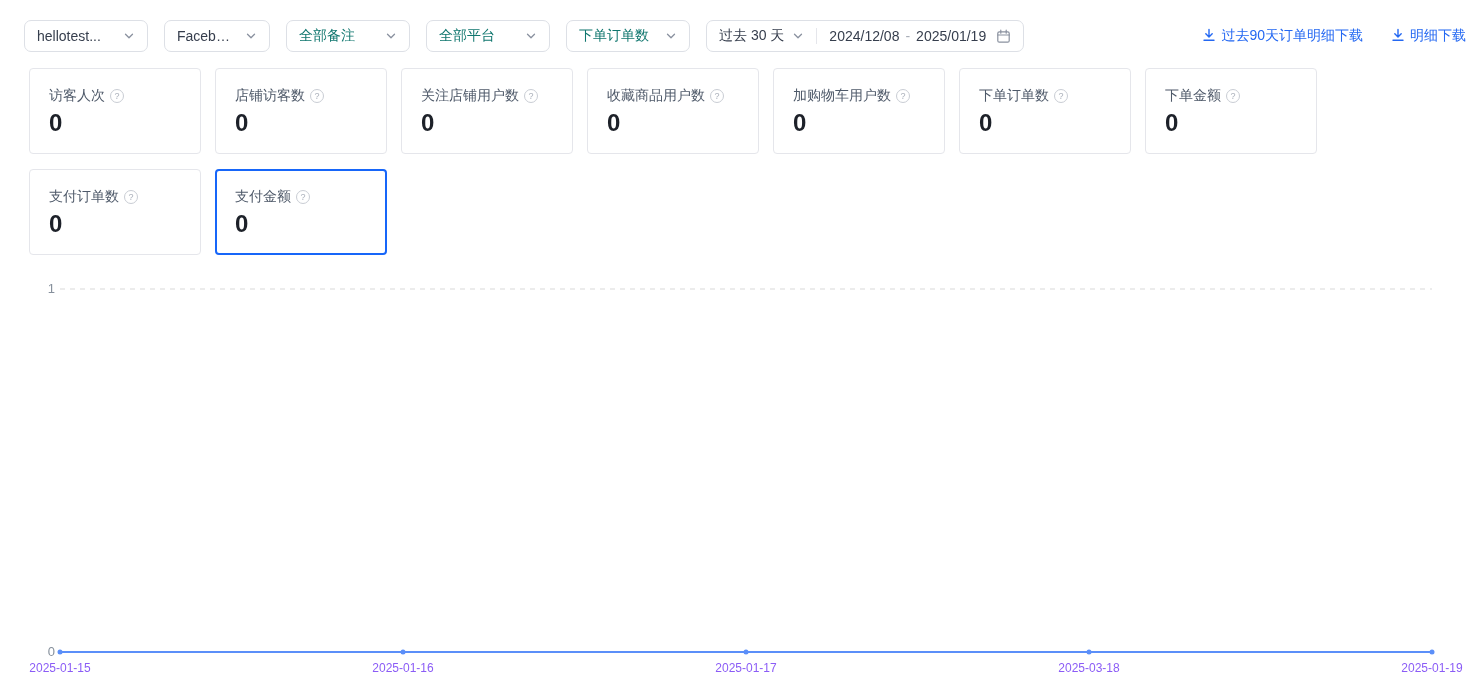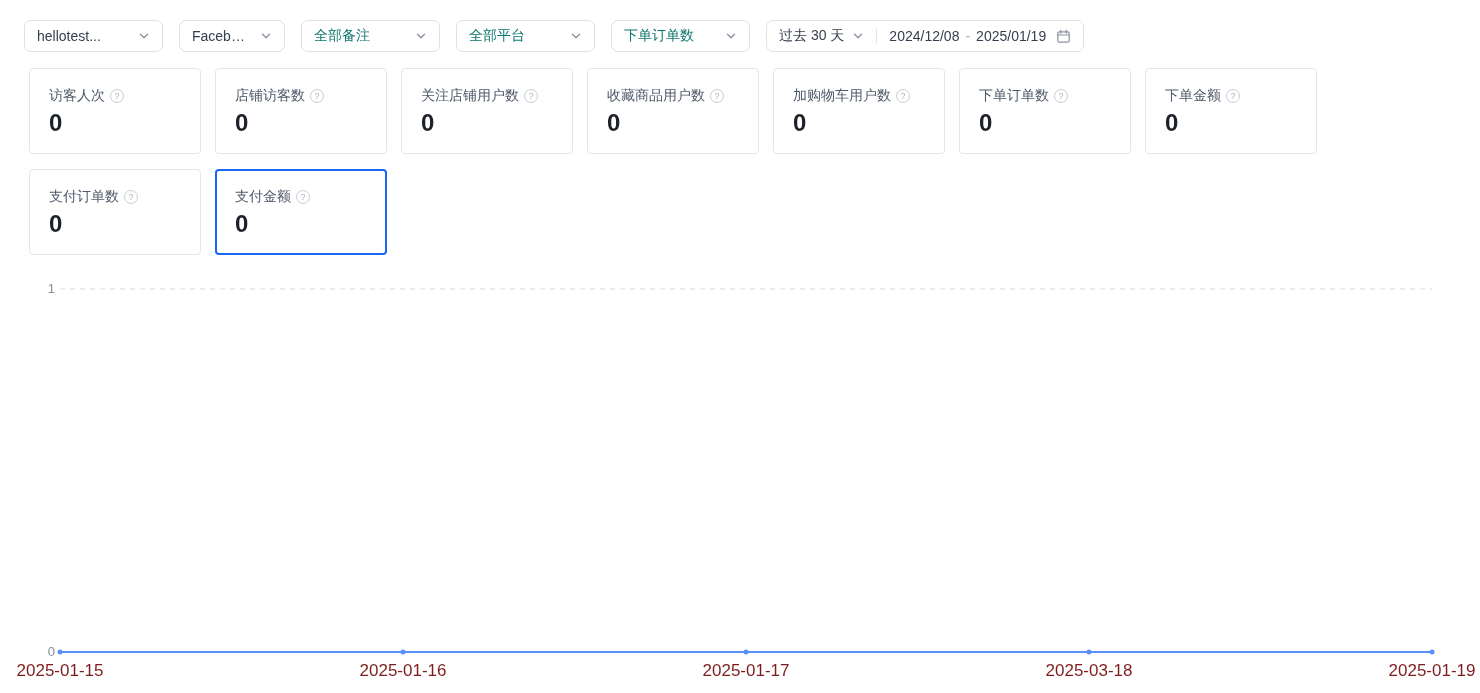--- a/index.html
+++ b/index.html
@@ -26,21 +26,21 @@
     display: flex;
     align-items: center;
     padding: 0 12px;
     font-size: 14px;
     color: #363e4d;
     cursor: pointer;
     margin-right: 16px;
     flex: none;
   }
   .select { justify-content: space-between; }
-  .w117 { width: 139px; }
+  .w117 { width: 124px; }
   .w120 { width: 106px; }
   .select .txt { white-space: nowrap; overflow: hidden; text-overflow: ellipsis; }
   .select.placeholder .txt { color: #0f766e; }
   .chev { display: inline-flex; margin-left: 8px; flex: none; }
   .date-control { padding: 12px 12px; }
   .date-control .preset { display: flex; align-items: center; }
   .date-control .divider {
     width: 1px; height: 16px; background: #e5e6eb; margin: 0 12px; flex: none;
   }
   .date-control .range { display: flex; align-items: center; white-space: nowrap; }
@@ -97,22 +97,22 @@
   .y-tick {
     position: absolute;
     font-size: 13px;
     color: #86909c;
     text-align: right;
     width: 55px;
     left: 0;
   }
   .x-tick {
     position: absolute;
-    font-size: 17px;
-    color: #7f1d1d;
+    font-size: 12px;
+    color: #8b5cf6;
     transform: translateX(-50%);
     white-space: nowrap;
   }
 </style>
 </head>
 <body>
 
 <div class="topbar">
   <div class="control select w117">
     <span class="txt">hellotest...</span>
@@ -171,20 +171,40 @@
       <span>2025/01/19</span>
     </span>
     <span class="cal-icon">
       <svg width="15" height="15" viewBox="0 0 15 15">
           <rect x="1.8" y="2.8" width="11.4" height="10.4" rx="1.5" stroke="#8a919f" stroke-width="1.2" fill="none"></rect>
           <path d="M4.8 1.2 v3 M10.2 1.2 v3 M1.8 6 h11.4" stroke="#8a919f" stroke-width="1.2" fill="none" stroke-linecap="round"></path>
         </svg>
     </span>
   </div>
 
+  <div class="links">
+    <a class="dl-link">
+      <span>
+        <svg width="14" height="14" viewBox="0 0 14 14">
+            <path d="M7 1.5 v7 M3.8 5.7 L7 8.9 L10.2 5.7" stroke="#2468f2" stroke-width="1.4" fill="none" stroke-linecap="round" stroke-linejoin="round"></path>
+            <path d="M2 12.2 h10" stroke="#2468f2" stroke-width="1.4" fill="none" stroke-linecap="round"></path>
+          </svg>
+      </span>
+      <span>过去90天订单明细下载</span>
+    </a>
+    <a class="dl-link">
+      <span>
+        <svg width="14" height="14" viewBox="0 0 14 14">
+            <path d="M7 1.5 v7 M3.8 5.7 L7 8.9 L10.2 5.7" stroke="#2468f2" stroke-width="1.4" fill="none" stroke-linecap="round" stroke-linejoin="round"></path>
+            <path d="M2 12.2 h10" stroke="#2468f2" stroke-width="1.4" fill="none" stroke-linecap="round"></path>
+          </svg>
+      </span>
+      <span>明细下载</span>
+    </a>
+  </div>
 </div>
 
 <div class="cards">
   <div class="card">
     <div class="card-head">
       <span class="card-label">访客人次</span>
       <span class="help-icon">?</span>
     </div>
     <div class="card-value">0</div>
   </div>

